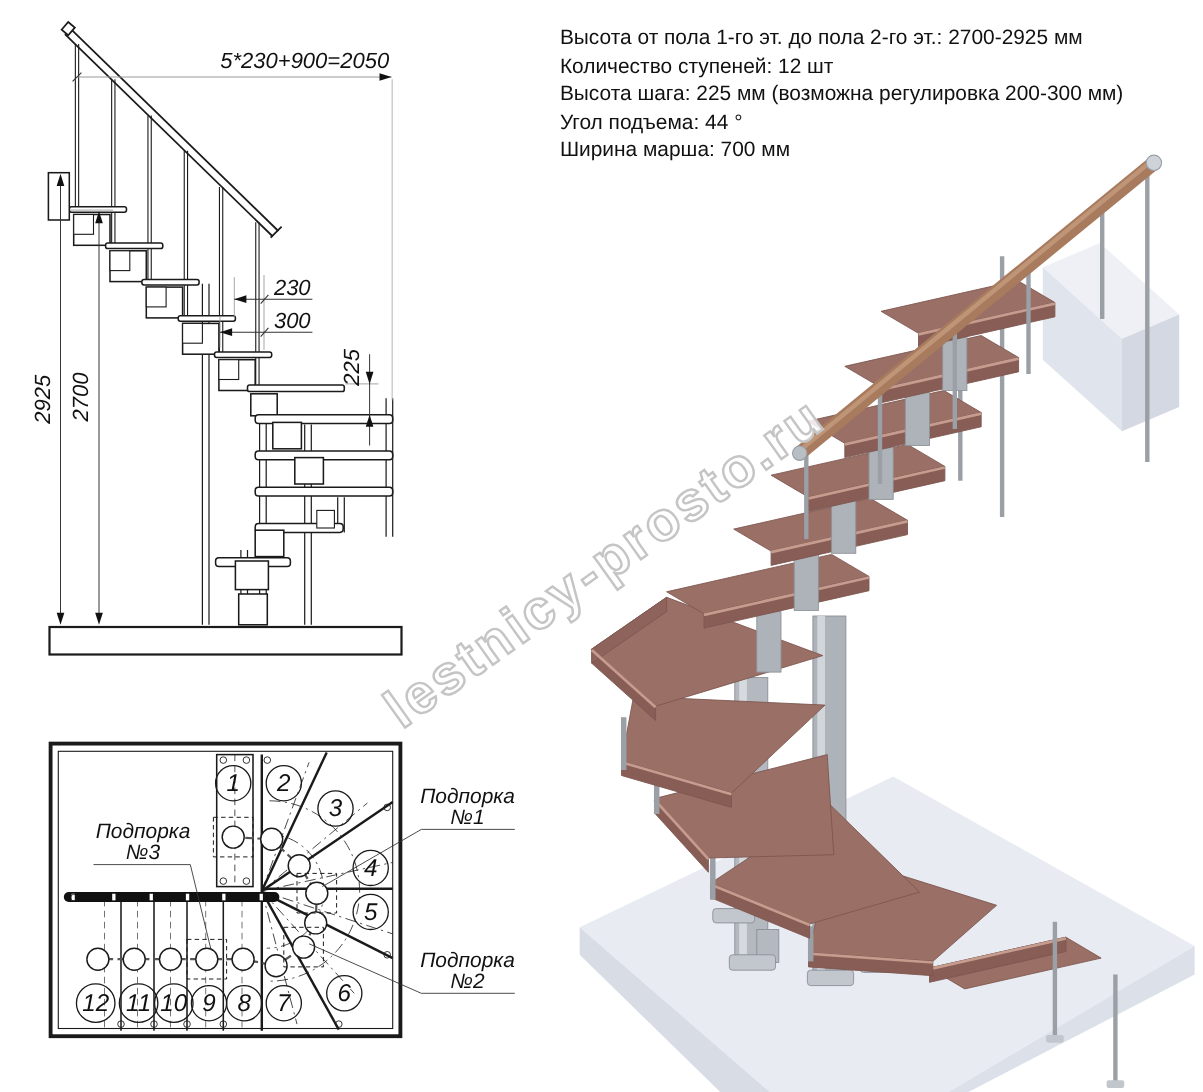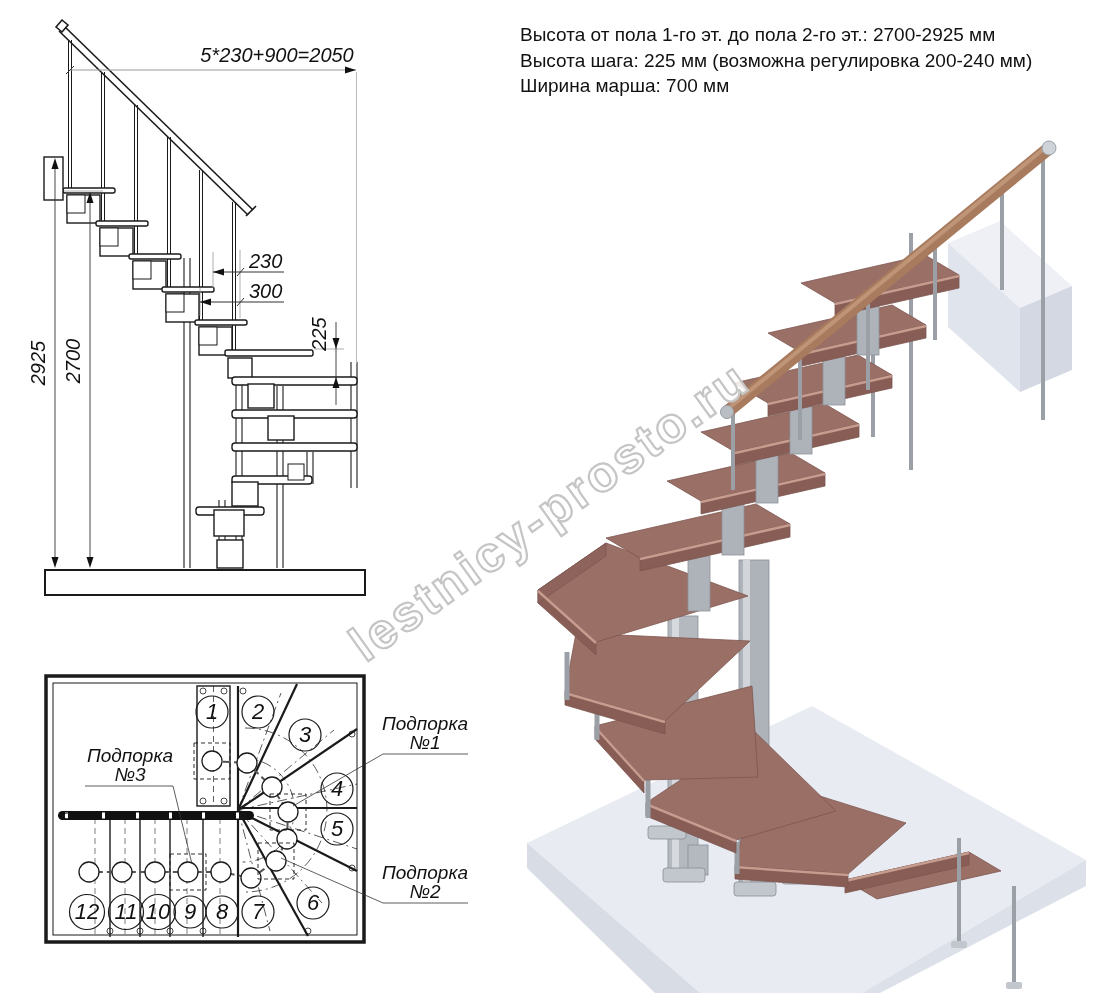--- a/index.html
+++ b/index.html
@@ -1,35 +1,37 @@
 <!DOCTYPE html>
 <html><head>
 <meta charset="utf-8">
 <style>
   html,body{margin:0;padding:0;background:#fff;}
   #root{position:relative;width:1094px;height:993px;background:#fff;overflow:hidden;
         font-family:"Liberation Sans",sans-serif;}
   .abs{position:absolute;}
-  #specs{left:520px;top:22px;width:565px;color:#111;font-size:19px;line-height:25.6px;}
+  #specs{left:509px;top:22px;width:565px;color:#111;font-size:19px;line-height:25.6px;}
   #specs div{white-space:nowrap;}
   svg text{font-family:"Liberation Sans",sans-serif;}
   .dimtxt{font-style:italic;font-size:20px;fill:#111;}
   .stepnum{font-style:italic;font-size:22px;fill:#111;}
   .suptxt{font-style:italic;font-size:19px;fill:#111;}
   .wm{font-weight:bold;font-size:50px;letter-spacing:3px;
       fill:#ffffff;fill-opacity:.85;stroke:#c5c5c5;stroke-width:2.2px;}
 </style>
 </head>
 <body>
 
 <div id="root">
 
   <div id="specs" class="abs">
     <div>Высота от пола 1-го эт. до пола 2-го эт.: 2700-2925 мм</div>
-    <div>Высота шага: 225 мм (возможна регулировка 200-240 мм)</div>
+    <div>Количество ступеней: 12 шт</div>
+    <div>Высота шага: 225 мм (возможна регулировка 200-300 мм)</div>
+    <div>Угол подъема: 44 °</div>
     <div>Ширина марша: 700 мм</div>
   </div>
 
   <svg class="abs" style="left:500px;top:140px" width="594" height="853" viewBox="500 140 594 853">
 
     <g>
       <polygon points="948,243 1000,221 1072,286 1020,308" fill="#eef0f5"></polygon>
       <polygon points="948,243 1020,308 1020,392 948,327" fill="#e0e4ec"></polygon>
       <polygon points="1020,308 1072,286 1072,370 1020,392" fill="#d3d8e2"></polygon>
     </g>

